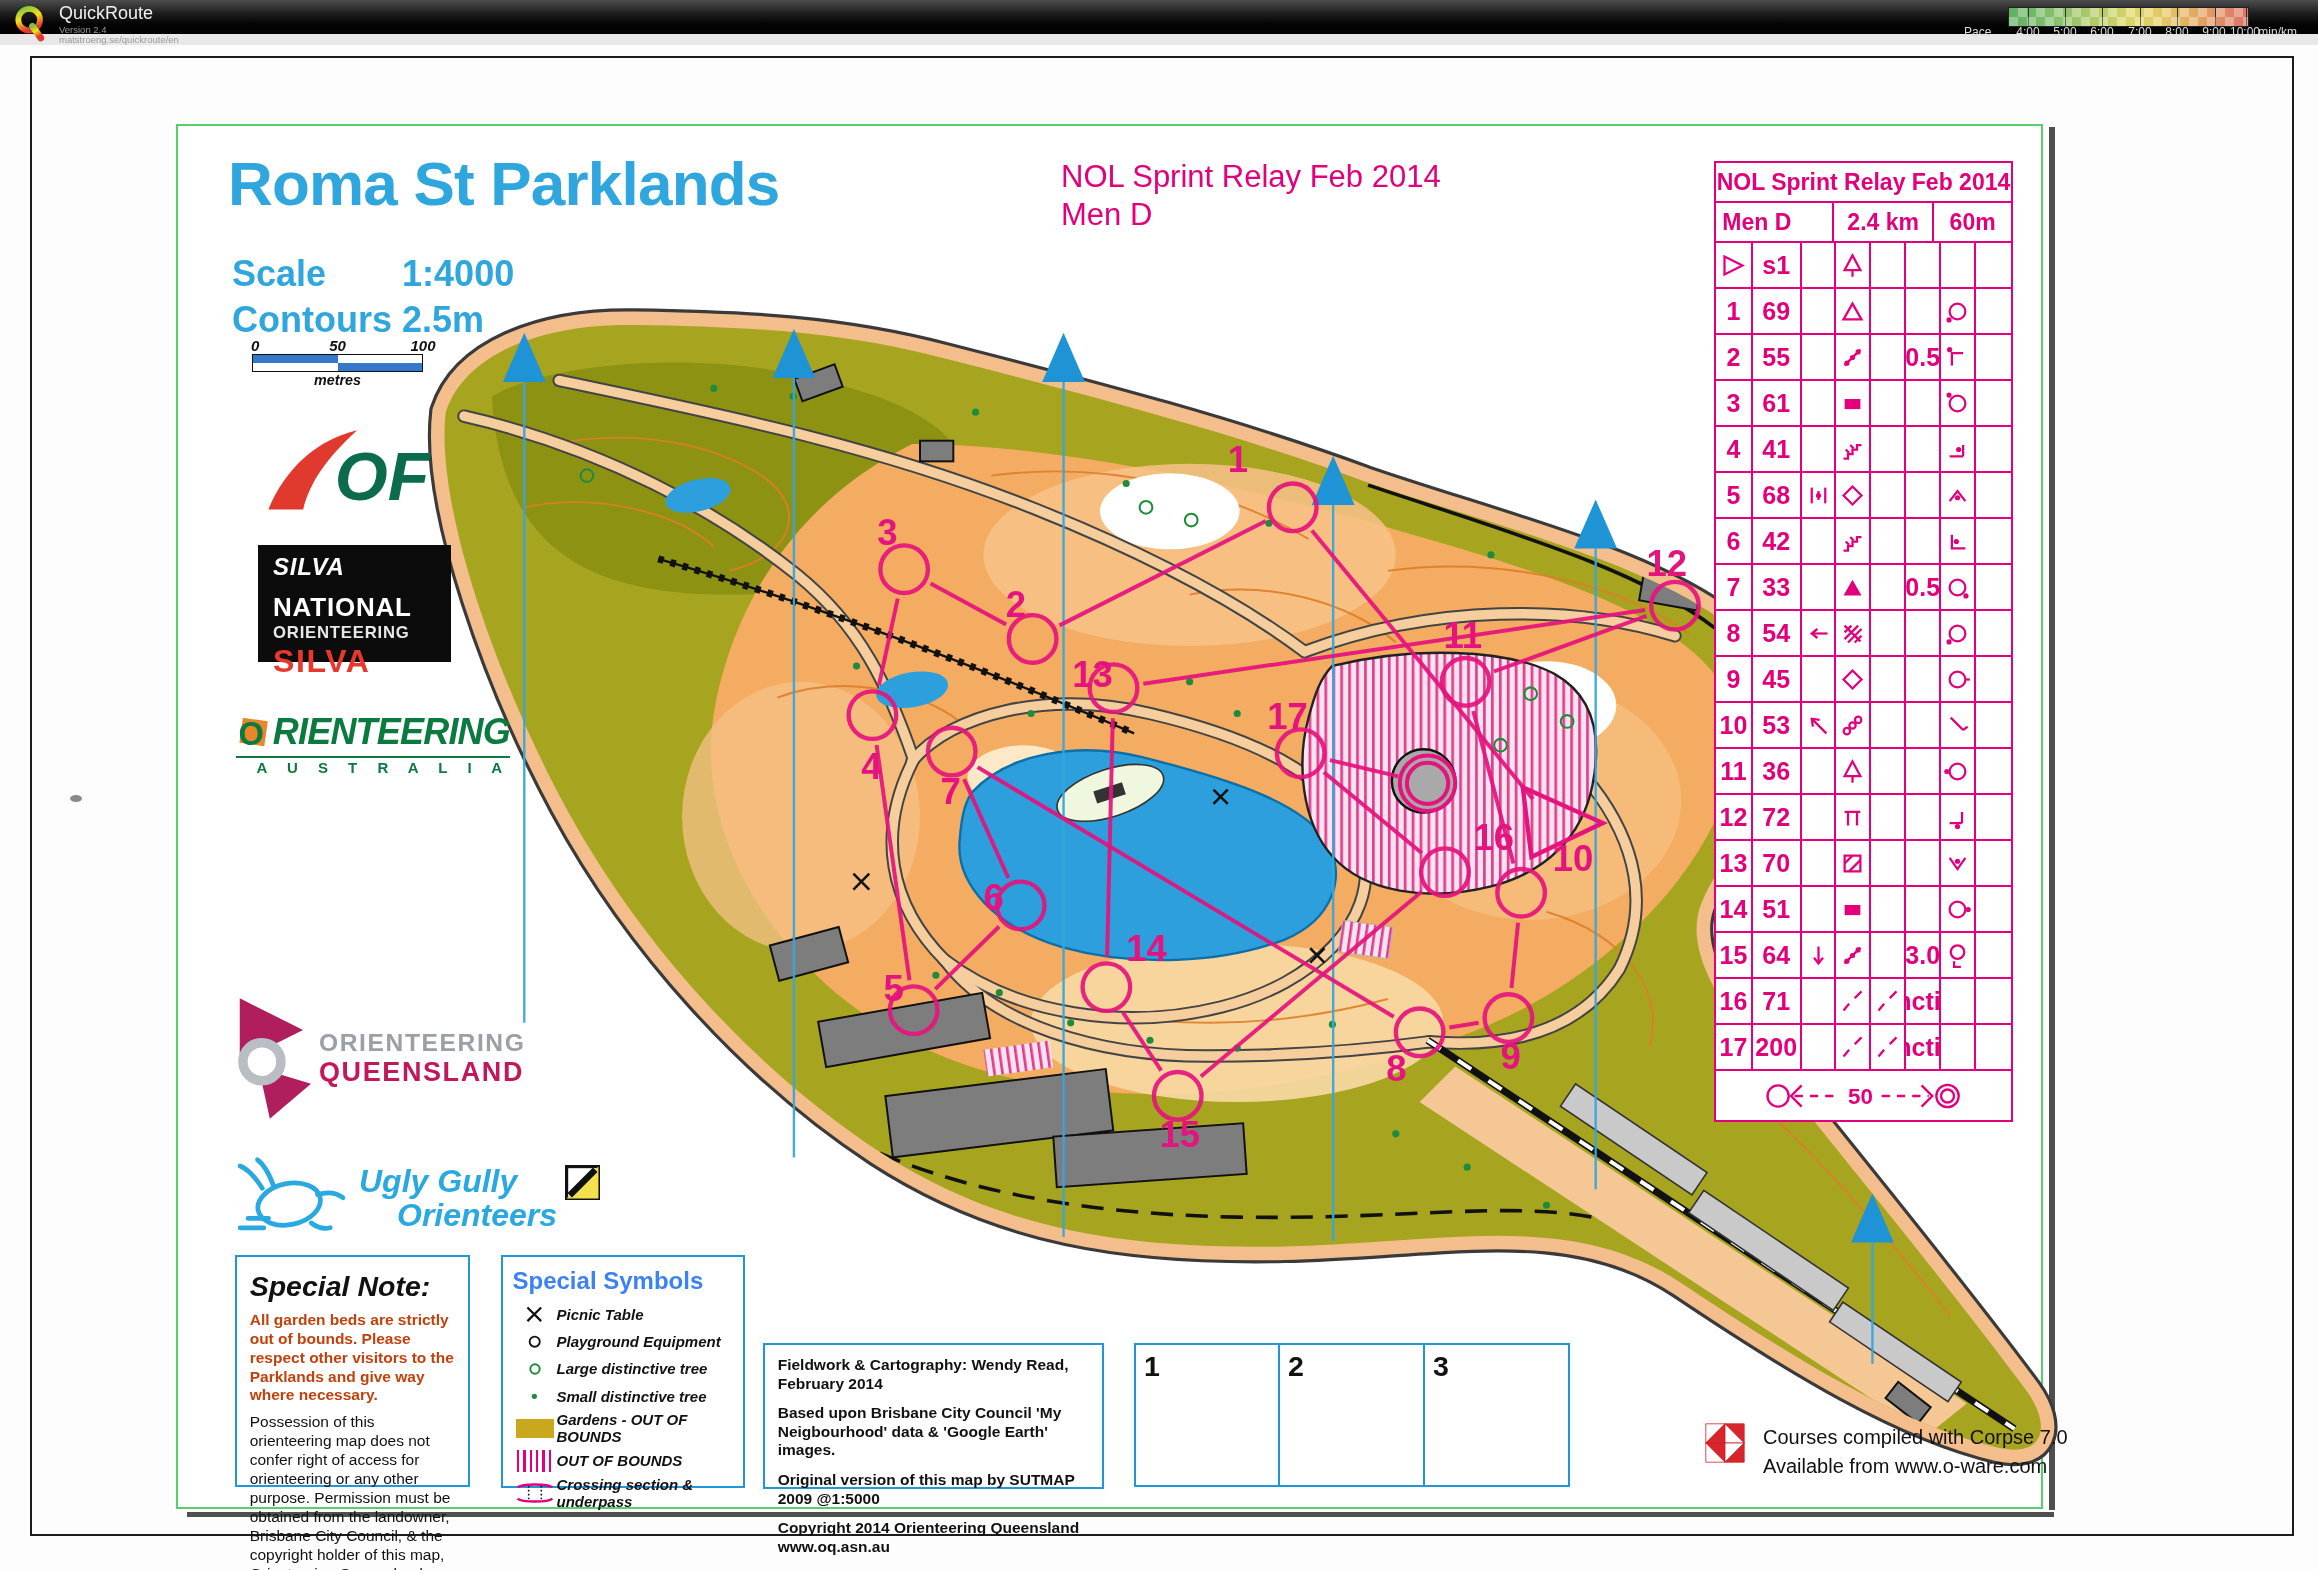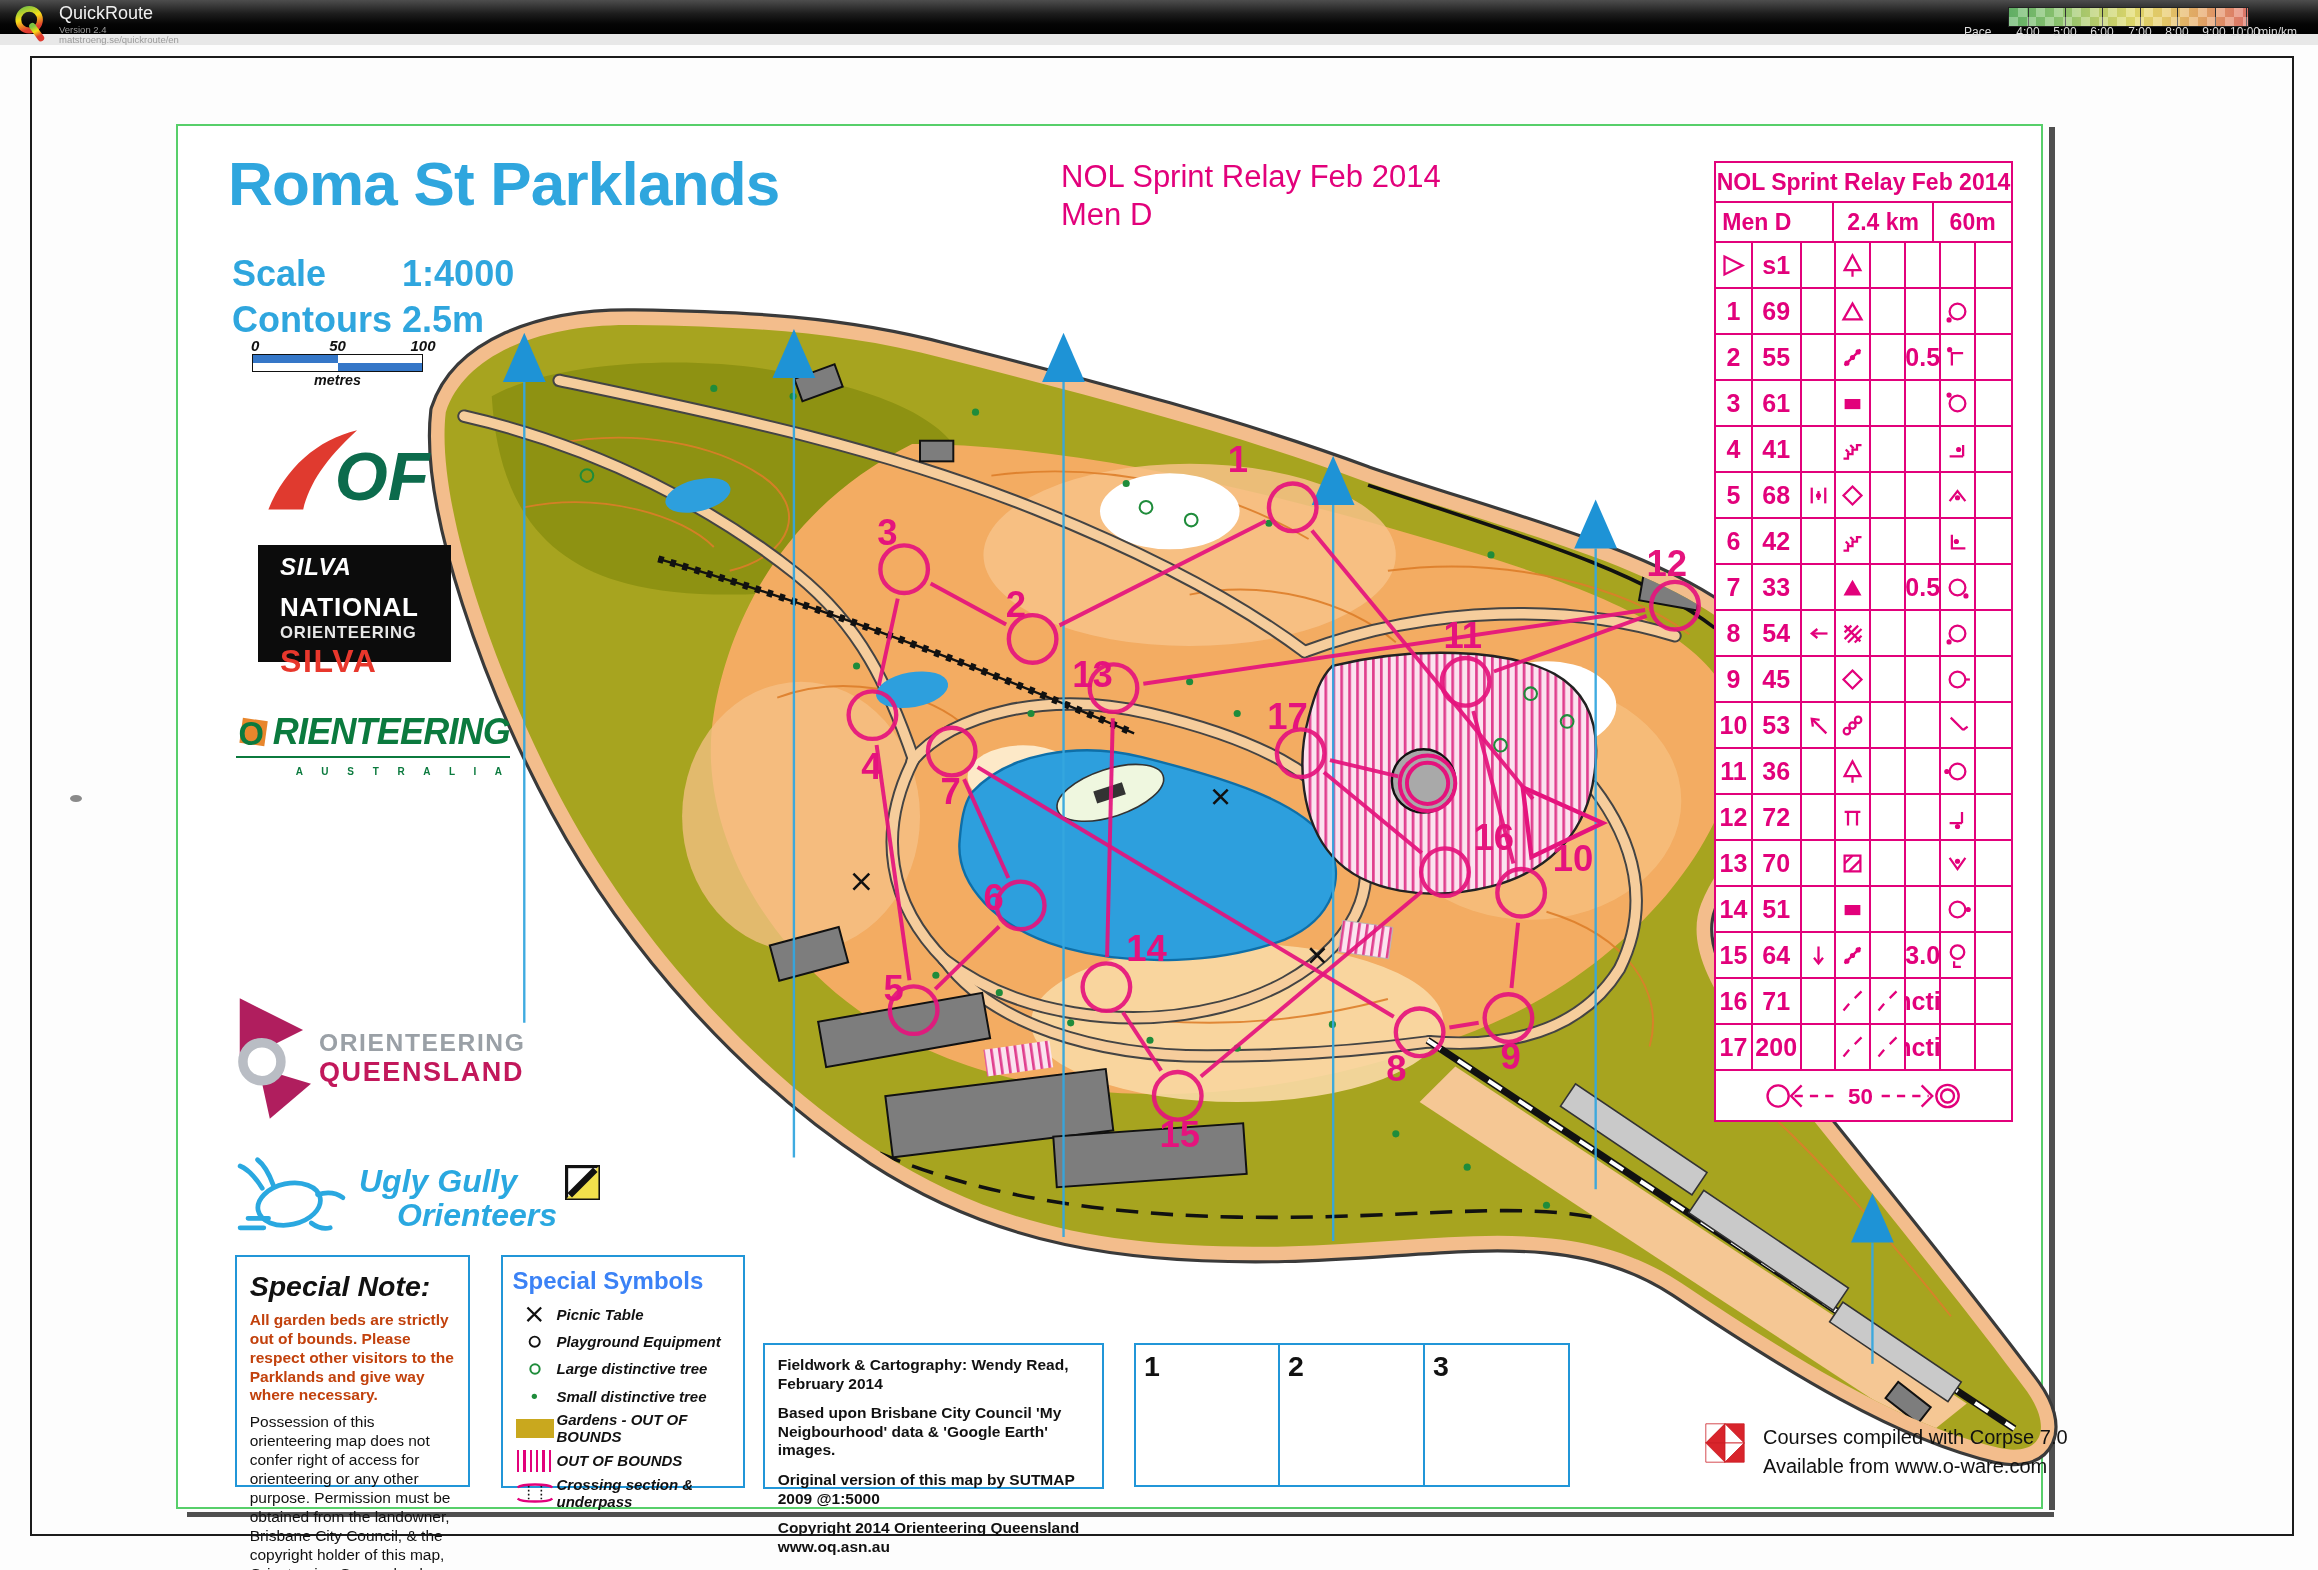--- a/index.html
+++ b/index.html
@@ -40,28 +40,28 @@
   .sb-ticks{position:relative;height:17.4px;font-size:15px;font-style:italic;font-weight:bold;color:#111;}
   .sb-ticks span{position:absolute;transform:translateX(-50%);}
   .sb-bar{height:16px;border:1.6px solid #111;display:grid;grid-template-columns:1fr 1fr;grid-template-rows:1fr 1fr;}
   .sb-c1{background:#3577c8;} .sb-c2{background:#fff;}
   .sb-unit{text-align:center;font-size:14.3px;font-style:italic;font-weight:bold;color:#111;}
 
   .event-block{position:absolute;left:1061px;top:113px;color:#e2017b;font-size:31px;line-height:1.22;}
 
   
   .logo{position:absolute;}
-  .silva-box{background:#0c0c0c;color:#fff;width:193px;height:117px;padding:8px 22px;box-sizing:border-box;}
+  .silva-box{background:#0c0c0c;color:#fff;width:193px;height:117px;padding:8px 15px;box-sizing:border-box;}
   .silva-brand{font-style:italic;font-weight:bold;font-size:24px;letter-spacing:0.8px;}
   .silva-l1{font-weight:bold;font-size:26px;letter-spacing:0.8px;margin-top:11px;}
   .silva-l2{font-weight:bold;font-size:16.7px;letter-spacing:0.8px;color:#e8e8e8;}
   .silva-l3{font-weight:bold;font-size:32px;letter-spacing:1.6px;color:#e8372c;}
   .oa-row{display:flex;align-items:center;gap:1.6px;}
   .oa-text{color:#0b7a3e;font-weight:bold;font-style:italic;font-size:36px;letter-spacing:-0.8px;}
-  .oa-sub{color:#0b7a3e;font-weight:bold;font-size:10px;letter-spacing:8px;border-top:2.4px solid #0b7a3e;margin-top:1.6px;padding-top:8px;text-align:right;}
+  .oa-sub{color:#0b7a3e;font-weight:bold;font-size:15px;letter-spacing:8px;border-top:2.4px solid #0b7a3e;margin-top:1.6px;padding-top:1px;text-align:right;}
   .gov{width:262px;text-align:center;color:#1f3e8c;}
   .gov-l1{font-family:"Liberation Serif",serif;font-weight:bold;font-size:24.6px;border-bottom:3.2px solid #1f3e8c;padding-bottom:6.3px;}
   .gov-l2{font-family:"Liberation Serif",serif;font-weight:bold;font-size:22px;margin-top:6.3px;}
   .oq{display:flex;align-items:center;gap:8px;}
   .oq-l1{color:#9aa0a6;font-weight:bold;font-size:24.6px;letter-spacing:1.6px;}
   .oq-l2{color:#c2185b;font-weight:bold;font-size:27px;letter-spacing:1.6px;}
   .ugly{display:flex;align-items:center;gap:8px;}
   .ugly-text{color:#2aa8e0;font-weight:bold;font-style:italic;font-size:32px;line-height:1.05;}
   .ugly-text .l2{padding-left:38px;}
 

